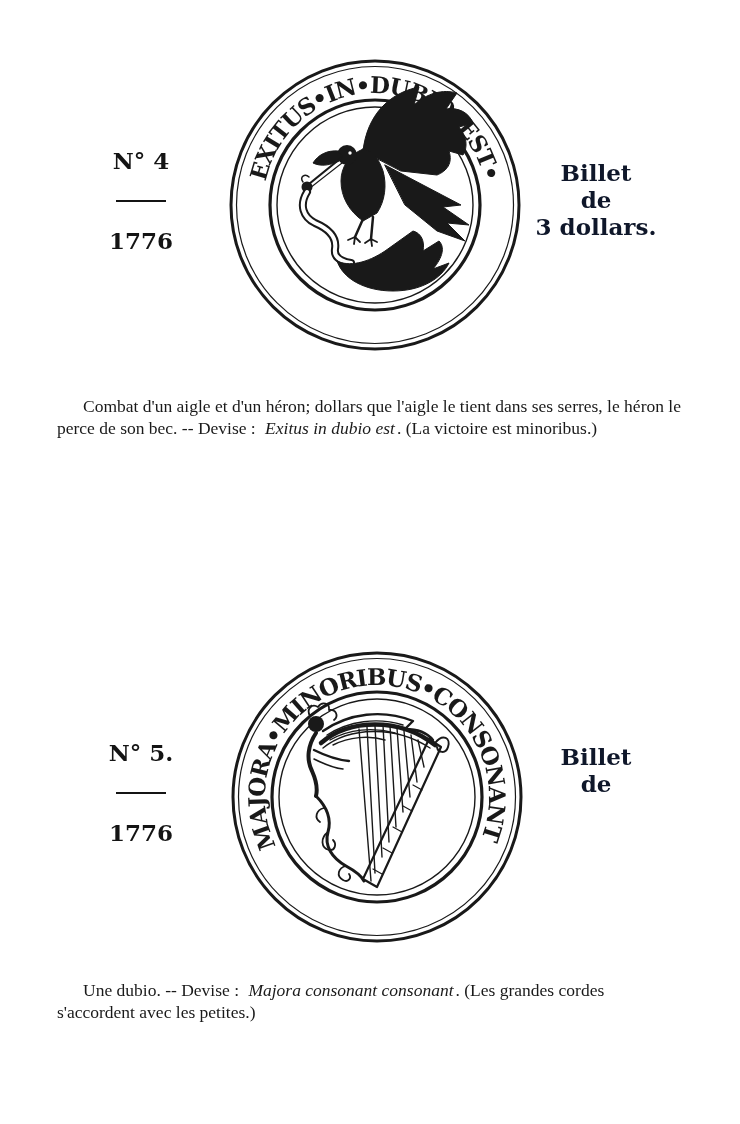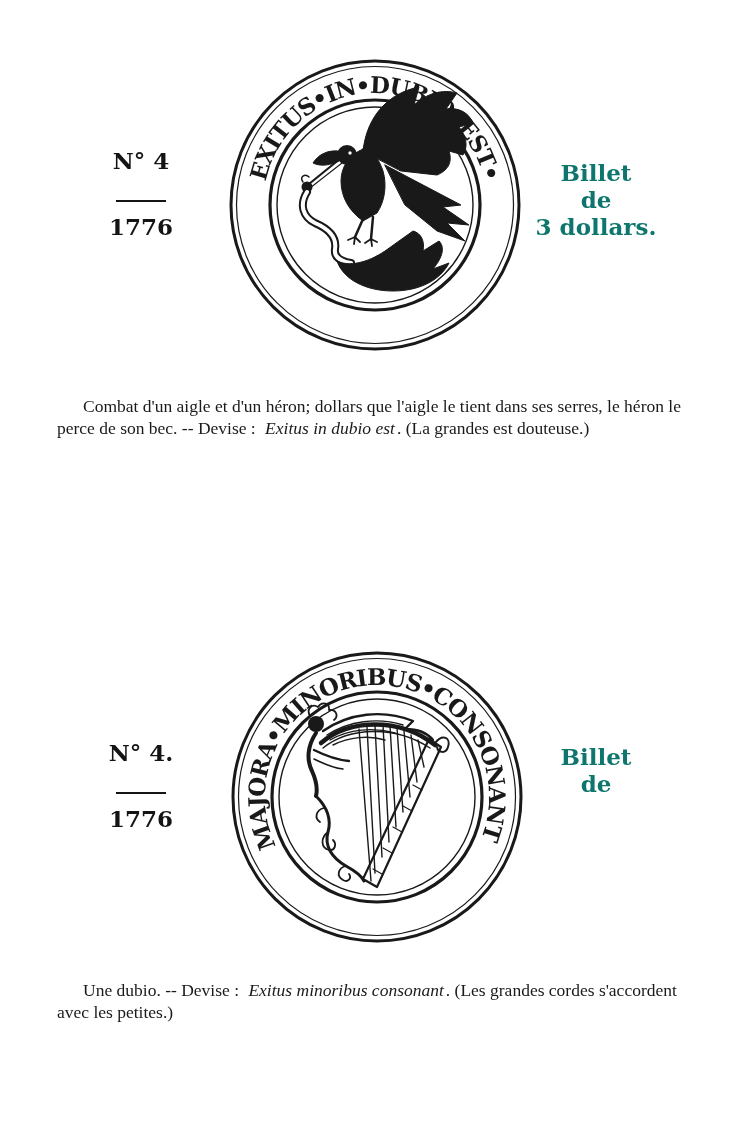--- a/index.html
+++ b/index.html
@@ -8,22 +8,22 @@
     width:740px;height:1124px;
     background:#ffffff;
     overflow:hidden;
     color:#191919;
     font-family:"DejaVu Serif", serif;
   }
   
   .side-label{position:absolute;text-align:center;white-space:nowrap;}
   .num,.year{font-size:23px;font-weight:700;line-height:30px;color:#141414;}
   .rule{width:50px;border-top:2px solid #141414;margin:24px auto 0;}
-  .year{margin-top:10px;}
-  .denom{position:absolute;text-align:center;font-size:23px;font-weight:700;line-height:27px;color:#0f766e;white-space:nowrap;}
+  .year{margin-top:24px;}
+  .denom{position:absolute;text-align:center;font-size:23px;font-weight:700;line-height:27px;color:#0f172a;white-space:nowrap;}
   
   .seal{position:absolute;width:300px;height:300px;}
   .seal text{font-family:"DejaVu Serif", serif;font-weight:700;font-size:23px;fill:#191919;}
   
   .caption{
     position:absolute;width:628px;margin:0;
     font-family:"Liberation Serif", serif;
     font-size:17.5px;line-height:21.5px;color:#1a1a1a;
     text-indent:26px;text-align:left;
   }
@@ -89,24 +89,24 @@
       <path fill="#191919" stroke-width="1" d="M112,206 C118,224 140,236 168,236 C196,236 216,224 224,208 L208,214 C218,202 220,192 214,186 L198,196 C200,186 196,178 188,176 L160,196 C142,208 124,212 112,206 Z"></path>
     </g>
   </svg>
 
   <div class="denom denom-1">
     <div>Billet</div>
     <div>de</div>
     <div>3 dollars.</div>
   </div>
 
-  <p class="caption cap-1"><span>Combat d'un aigle et d'un héron; dollars que l'aigle le tient dans ses serres, le héron le perce de son bec. -- Devise : </span><span class="motto">Exitus in dubio est</span><span>. (La grandes est douteuse.)</span></p>
+  <p class="caption cap-1"><span>Combat d'un aigle et d'un héron; dollars que l'aigle le tient dans ses serres, le héron le perce de son bec. -- Devise : </span><span class="motto">Exitus in dubio est</span><span>. (La victoire est minoribus.)</span></p>
 
   <div class="side-label left-block-2">
-    <div class="num">N° 4.</div>
+    <div class="num">N° 5.</div>
     <div class="rule"></div>
     <div class="year">1776</div>
   </div>
 
   <svg class="seal seal-2" viewBox="0 0 300 300">
 
     <g>
       <circle cx="150" cy="150" r="144" fill="none" stroke="#191919" stroke-width="3"></circle>
       <circle cx="150" cy="150" r="138.5" fill="none" stroke="#191919" stroke-width="1.2"></circle>
       <circle cx="150" cy="150" r="105" fill="none" stroke="#191919" stroke-width="3.2"></circle>
@@ -154,15 +154,15 @@
         <path d="M191,93 L197,120"></path>
       </g>
     </g>
   </svg>
 
   <div class="denom denom-2">
     <div>Billet</div>
     <div>de</div>
   </div>
 
-  <p class="caption cap-2"><span>Une dubio. -- Devise : </span><span class="motto">Exitus minoribus consonant</span><span>. (Les grandes cordes s'accordent avec les petites.)</span></p>
+  <p class="caption cap-2"><span>Une dubio. -- Devise : </span><span class="motto">Majora consonant consonant</span><span>. (Les grandes cordes s'accordent avec les petites.)</span></p>
 
 </div>
 
 </body></html>

